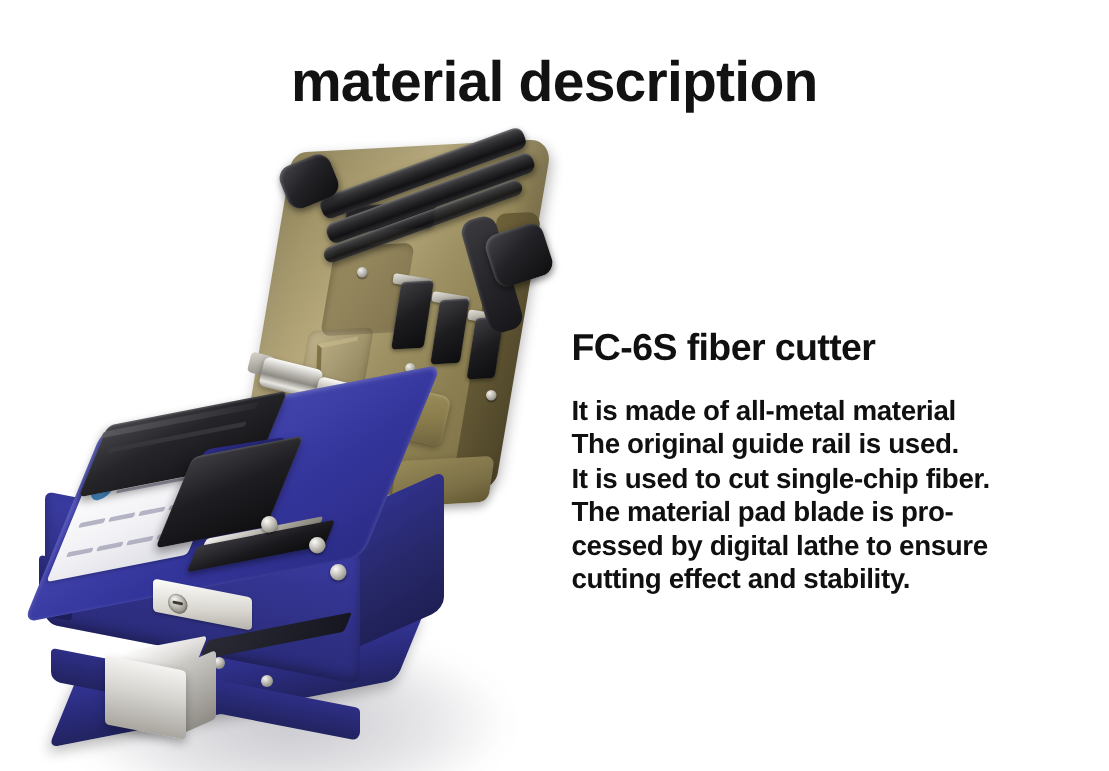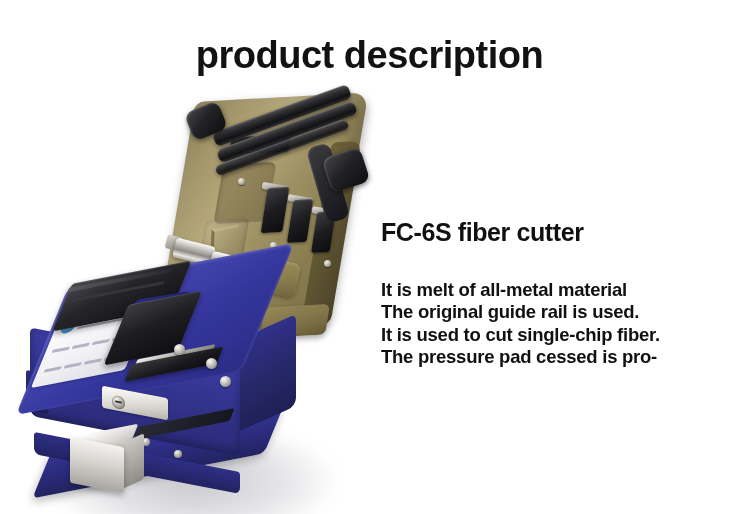--- a/index.html
+++ b/index.html
@@ -35,21 +35,21 @@
     position: absolute;
     left: 381px;
     top: 219px;
     width: 348px;
   }
   #product-name {
     font-size: 25px;
     font-weight: bold;
     letter-spacing: -0.4px;
     color: #101010;
-    margin: 0 0 32px 0;
+    margin: 0 0 16px 0;
     line-height: 1.1;
   }
   #product-desc {
     font-size: 18.5px;
     font-weight: bold;
     line-height: 22.6px;
     color: #101010;
     letter-spacing: -0.25px;
   }
   #product-desc .desc-line { display: block; white-space: nowrap; }
@@ -363,21 +363,21 @@
   .screw-sm {
     width: 8px; height: 8px; border-radius: 50%;
     background: radial-gradient(circle at 35% 30%, #f4f3ef 0%, #b0ada5 50%, #6d6a62 100%);
   }
   .ss-1 { left: 118px; top: 186px; }
   .ss-2 { left: 150px; top: 198px; }
 </style>
 </head>
 <body>
 
-<div id="page-title">product description</div>
+<div id="page-title">material description</div>
 
 <div id="product-photo">
 
   <div class="lyr shadow-blob"></div>
 
   <div class="lyr lid-group">
     <div class="lyr lid-plate"></div>
     <div class="lyr lid-plate-side"></div>
     <div class="lyr lid-window"></div>
     <div class="lyr lid-emboss"></div>
@@ -451,18 +451,20 @@
 
     <div class="lyr slider-top"></div>
     <div class="lyr slider-side"></div>
     <div class="lyr slider-face"></div>
   </div>
 </div>
 
 <div id="product-info">
   <div id="product-name">FC-6S fiber cutter</div>
   <div id="product-desc">
-    <span class="desc-line">It is melt of all-metal material</span>
+    <span class="desc-line">It is made of all-metal material</span>
     <span class="desc-line">The original guide rail is used.</span>
     <span class="desc-line">It is used to cut single-chip fiber.</span>
-    <span class="desc-line">The pressure pad cessed is pro-</span>
+    <span class="desc-line">The material pad blade is pro-</span>
+    <span class="desc-line">cessed by digital lathe to ensure</span>
+    <span class="desc-line">cutting effect and stability.</span>
   </div>
 </div>
 
 </body></html>

